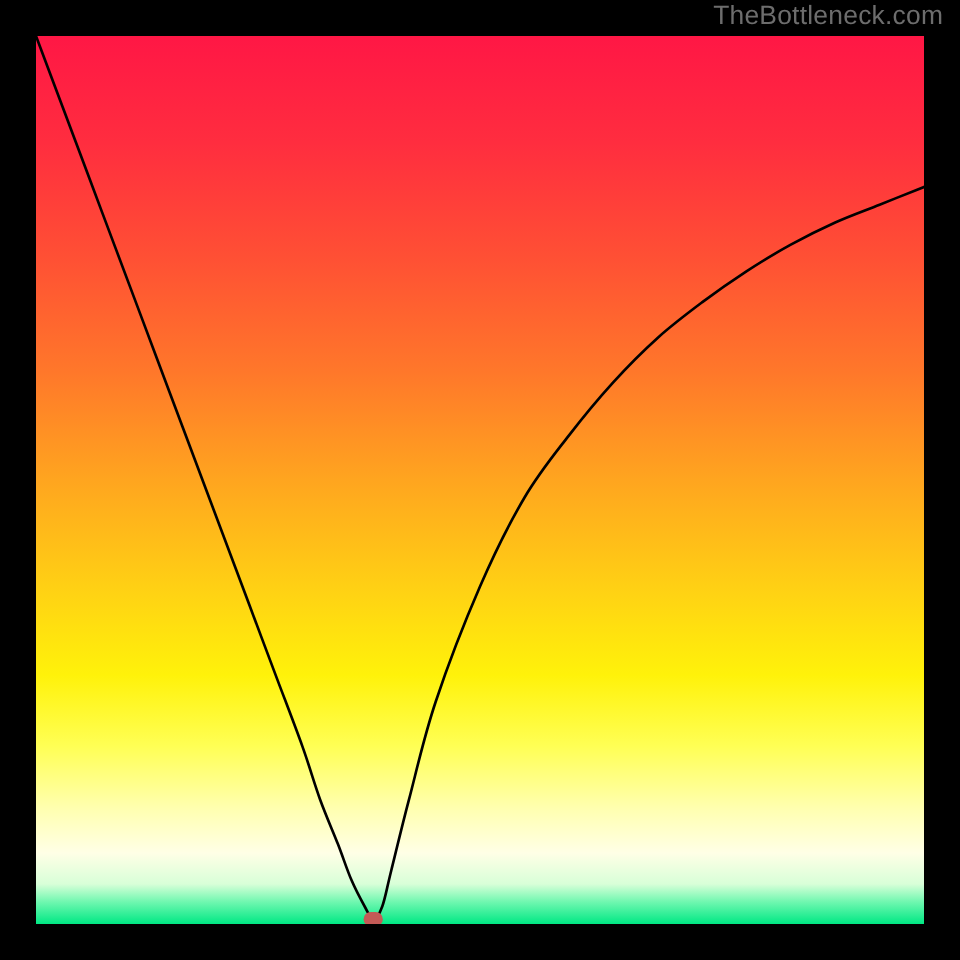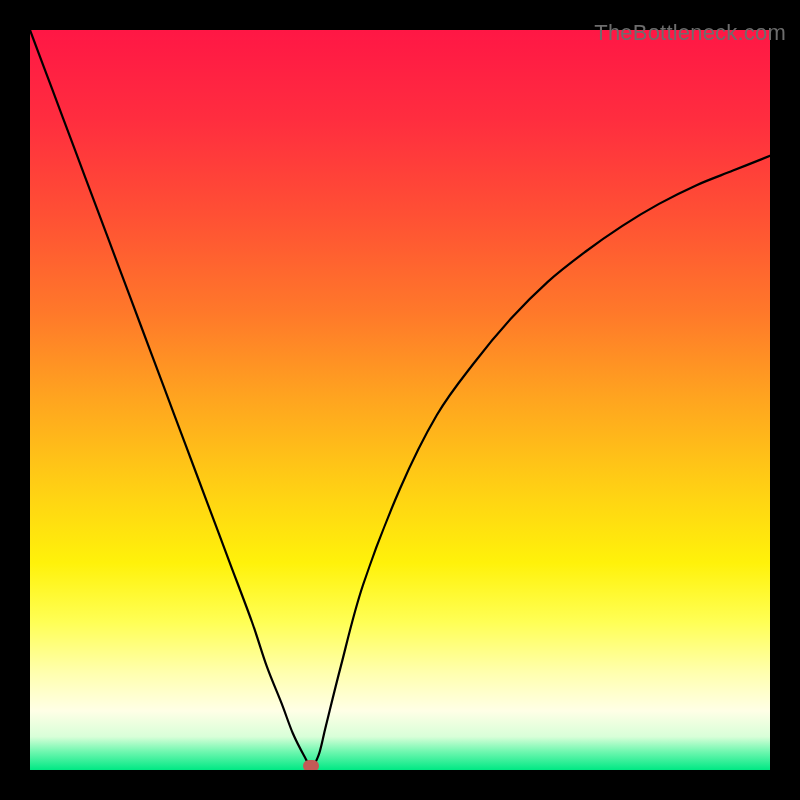--- a/index.html
+++ b/index.html
@@ -6,21 +6,21 @@
   body {
     width: 800px;
     height: 800px;
     background: #000;
     position: relative;
     font-family: Arial, Helvetica, sans-serif;
     overflow: hidden;
   }
   .watermark {
     position: absolute;
-    top: 20px;
+    top: 0;
     right: 14px;
     color: #6d6d6d;
     font-size: 22px;
     font-weight: 400;
     z-index: 10;
     letter-spacing: 0.2px;
   }
   .plot-area {
     position: absolute;
     left: 30px;

